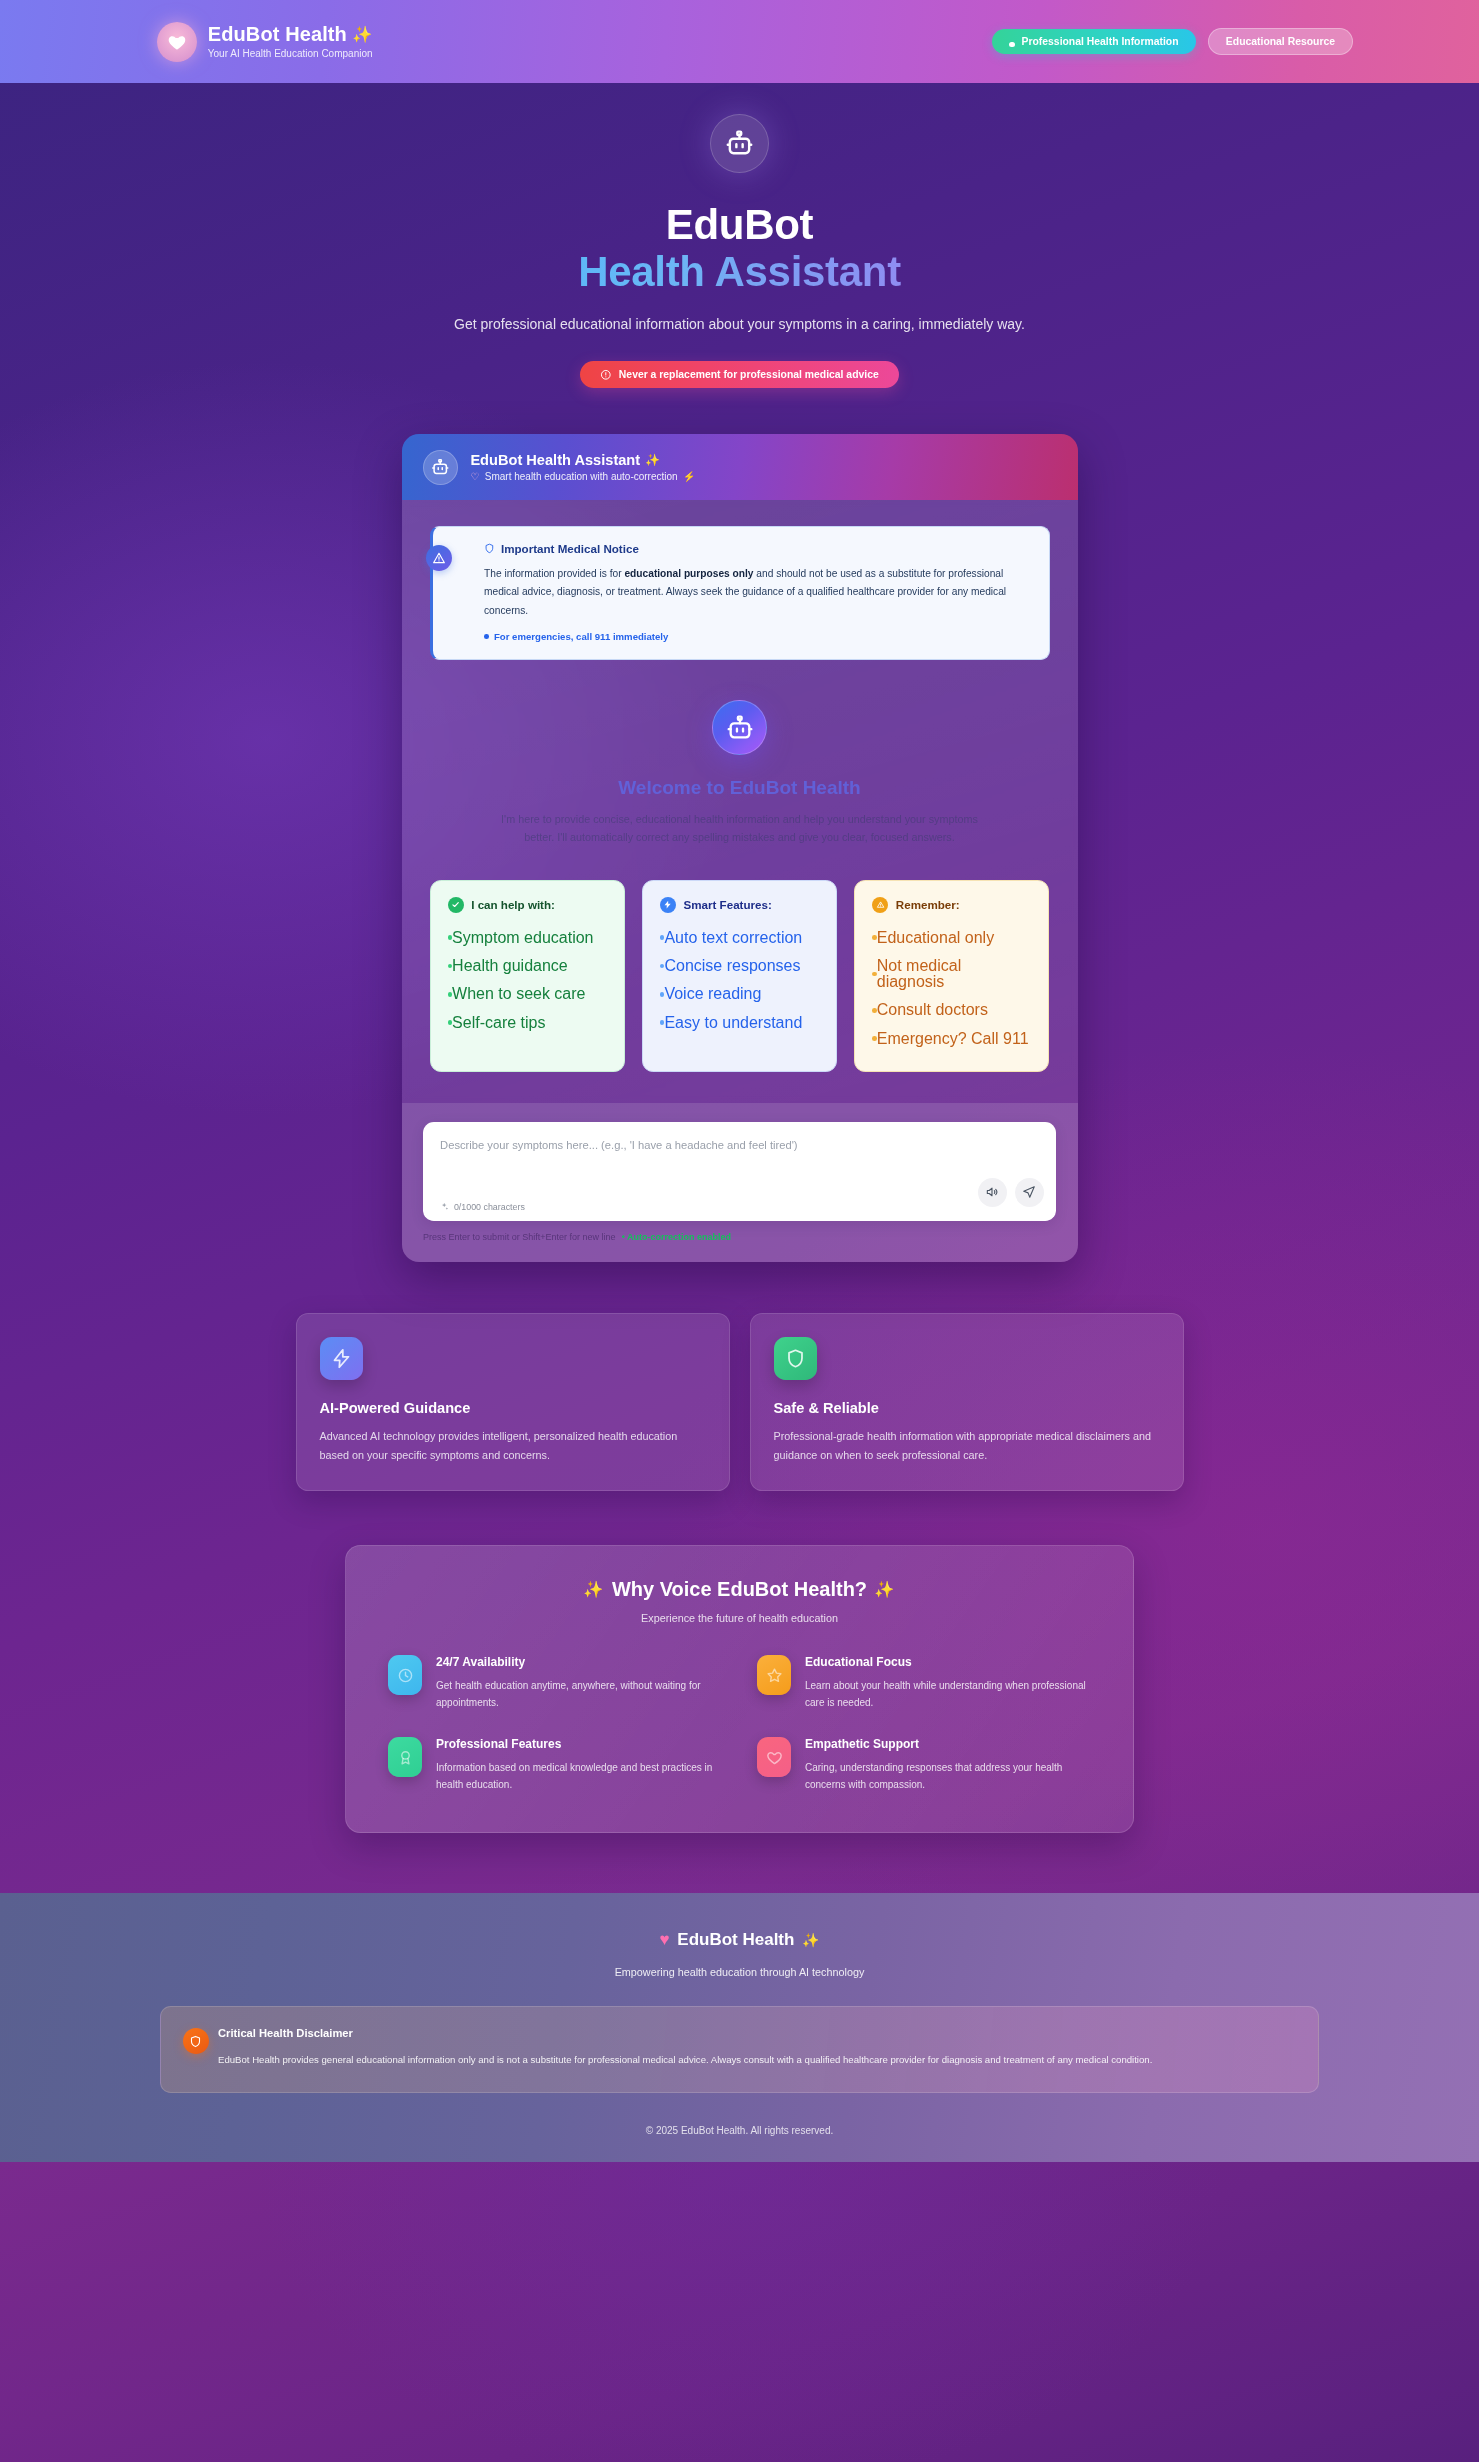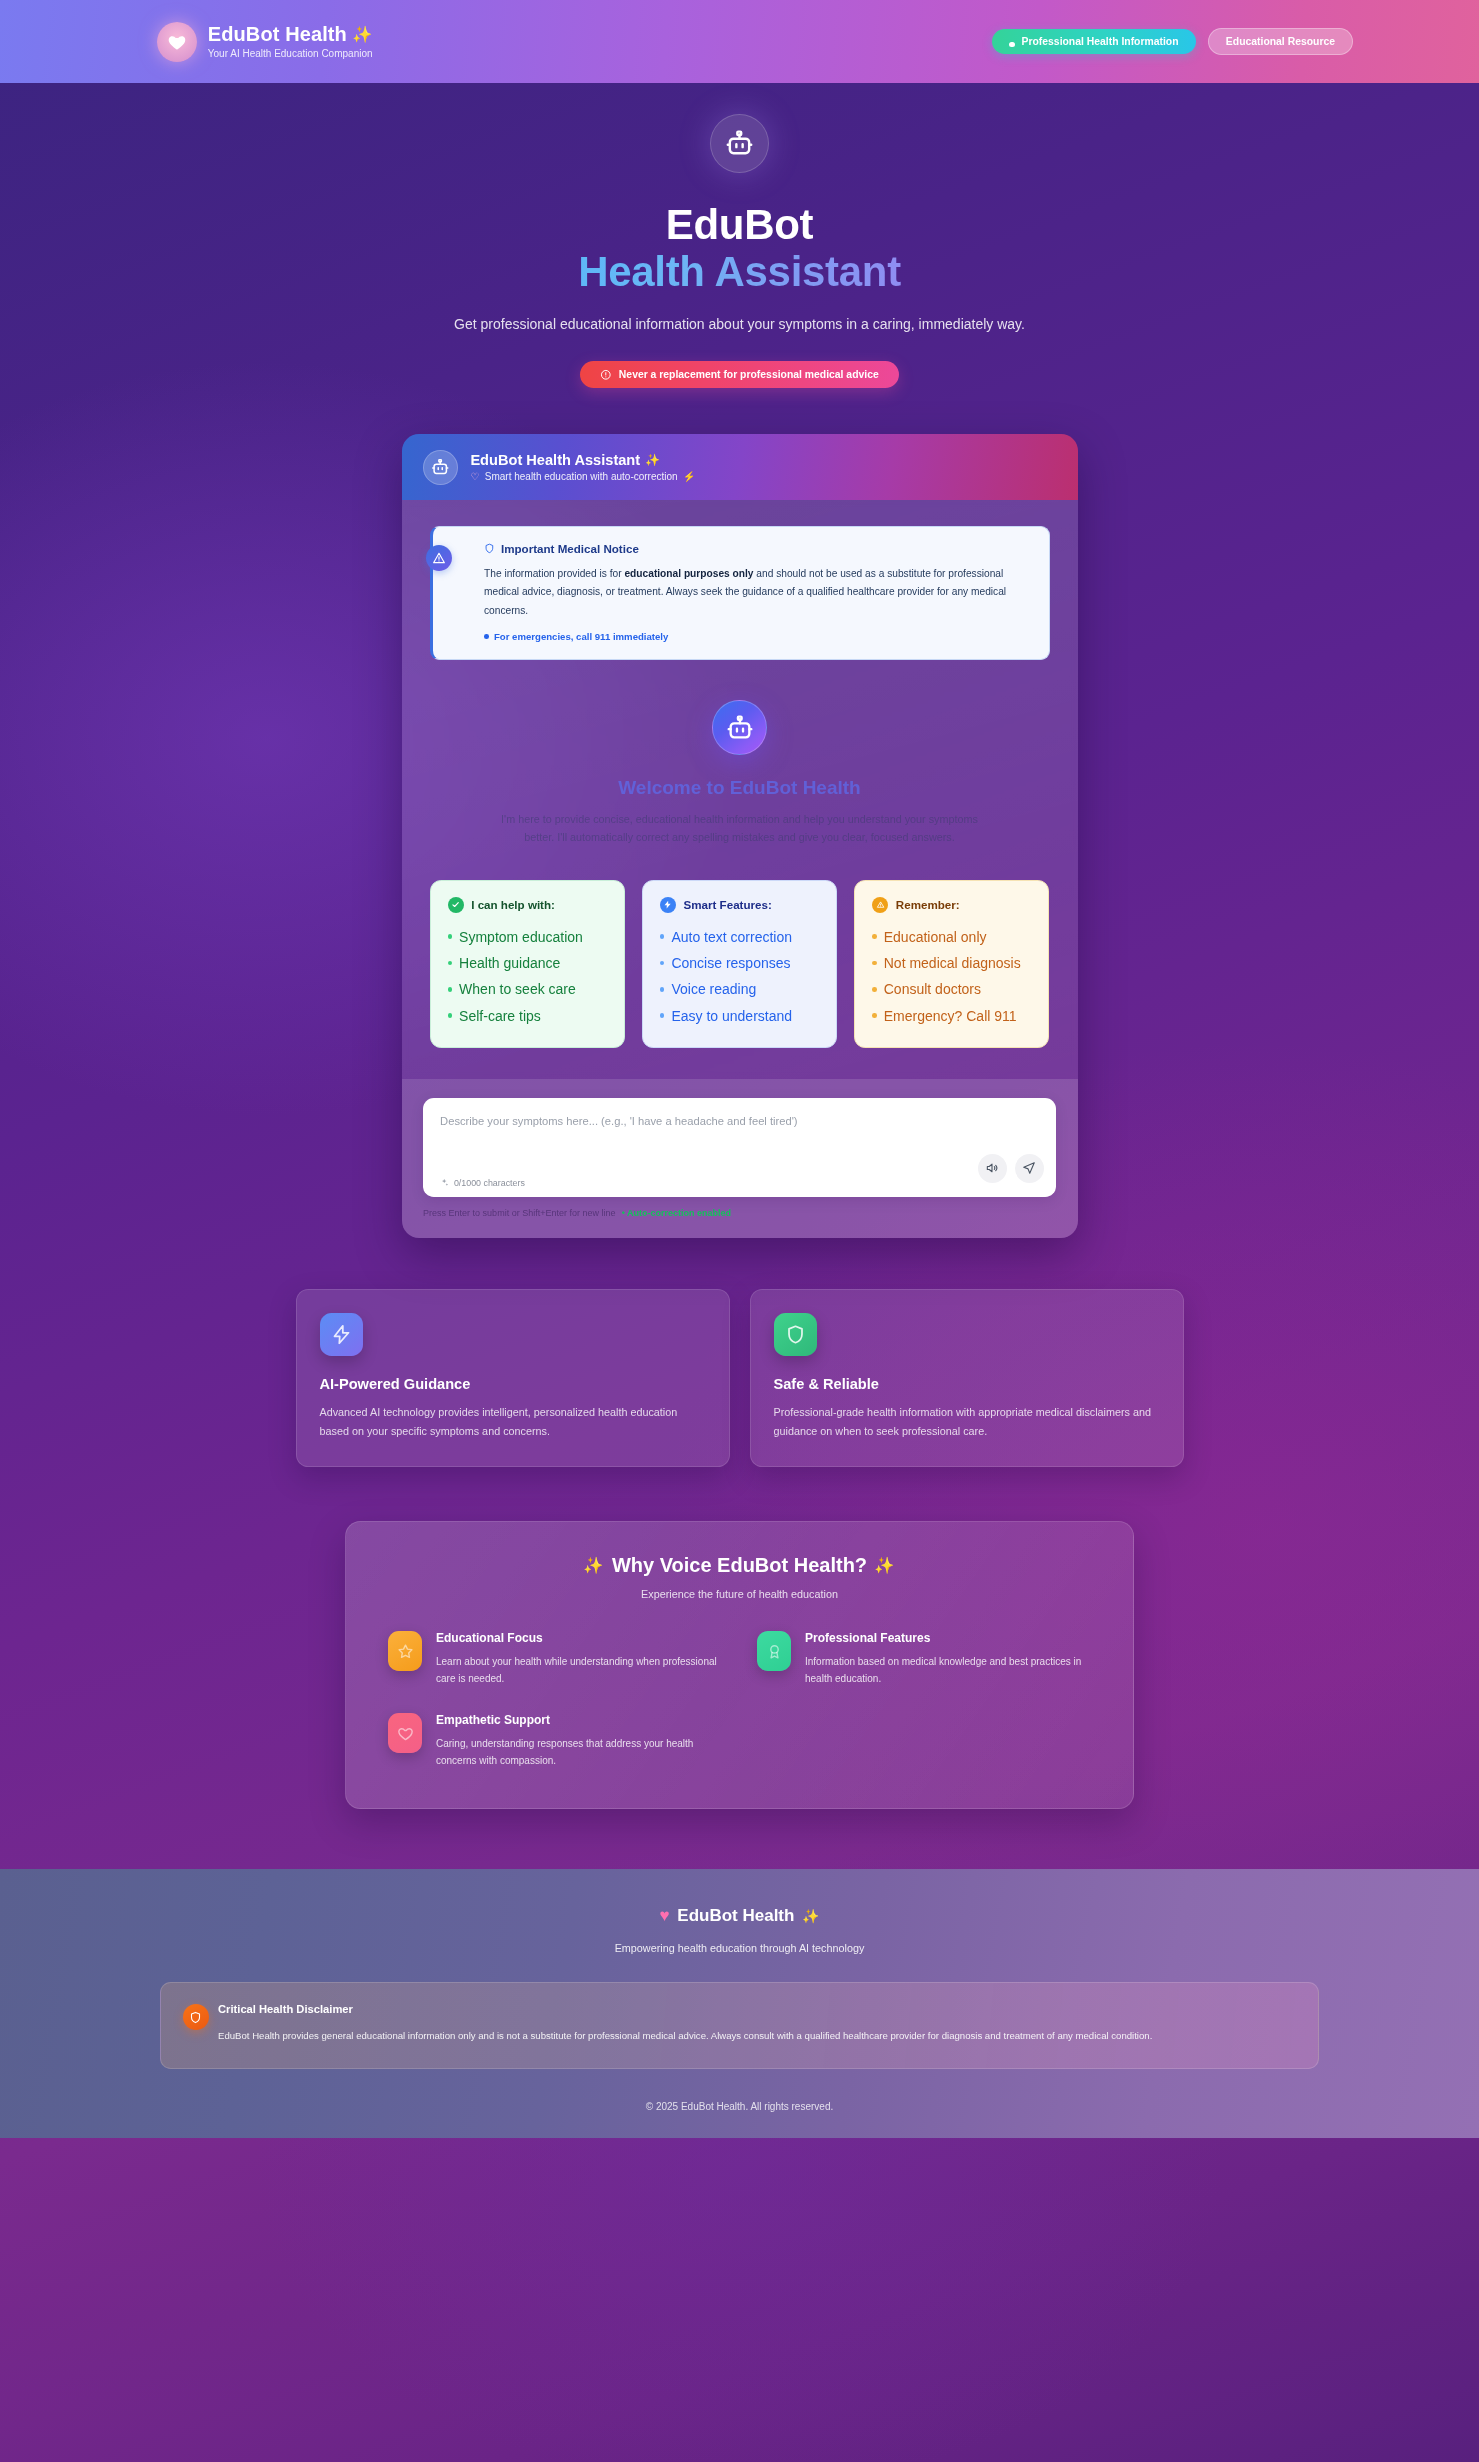--- a/index.html
+++ b/index.html
@@ -174,22 +174,22 @@
     font-size: 11.6px; font-weight: 700;
     display: flex; align-items: center; gap: 7.7px;
   }
   .mini-badge {
     width: 16px; height: 16px; border-radius: 50%; flex: none;
     display: flex; align-items: center; justify-content: center;
   }
   .mini-badge svg { width: 9.2px; height: 9.2px; }
   .mini ul { list-style: none; margin-top: 10.8px; }
   .mini li {
-    font-size: 14px; line-height: 1; padding: 6.2px 0;
-    display: flex; align-items: center; gap: 7px;
+    font-size: 16px; line-height: 1; padding: 6.2px 0;
+    display: flex; align-items: center; 
   }
   .mini li .b { width: 4.6px; height: 4.6px; border-radius: 50%; flex: none; }
   .mini-green { background: #edfbf2; border: 0.8px solid #c9efd9; }
   .mini-green .mini-head { color: #14532d; }
   .mini-green .mini-badge { background: #22b866; }
   .mini-green li { color: #15803d; }
   .mini-green li .b { background: #34d07a; }
   .mini-blue { background: #eef2fd; border: 0.8px solid #ccd9f8; }
   .mini-blue .mini-head { color: #1e2e8a; }
   .mini-blue .mini-badge { background: #3b82f6; }
@@ -609,20 +609,32 @@
   <section class="why">
     <h2>
       <span class="spark">✨</span>
       <span>Why Voice EduBot Health?</span>
       <span class="spark">✨</span>
     </h2>
     <div class="why-sub">Experience the future of health education</div>
 
     <div class="why-grid">
 
+      <div class="why-item">
+        <div class="why-ico cyan">
+          <svg viewBox="0 0 24 24" fill="none" stroke-width="2" stroke-linecap="round" aria-hidden="true">
+              <circle cx="12" cy="12" r="8.6"></circle>
+              <path d="M12 7.2V12l3.2 2"></path>
+            </svg>
+        </div>
+        <div>
+          <h4>24/7 Availability</h4>
+          <p>Get health education anytime, anywhere, without waiting for appointments.</p>
+        </div>
+      </div>
 
       <div class="why-item">
         <div class="why-ico orange">
           <svg viewBox="0 0 24 24" fill="none" stroke-width="2" stroke-linejoin="round" aria-hidden="true">
               <path d="M12 3l2.8 5.7 6.2.9-4.5 4.4 1.1 6.2L12 17.3 6.4 20.2l1.1-6.2L3 9.6l6.2-.9L12 3z"></path>
             </svg>
         </div>
         <div>
           <h4>Educational Focus</h4>
           <p>Learn about your health while understanding when professional care is needed.</p>

